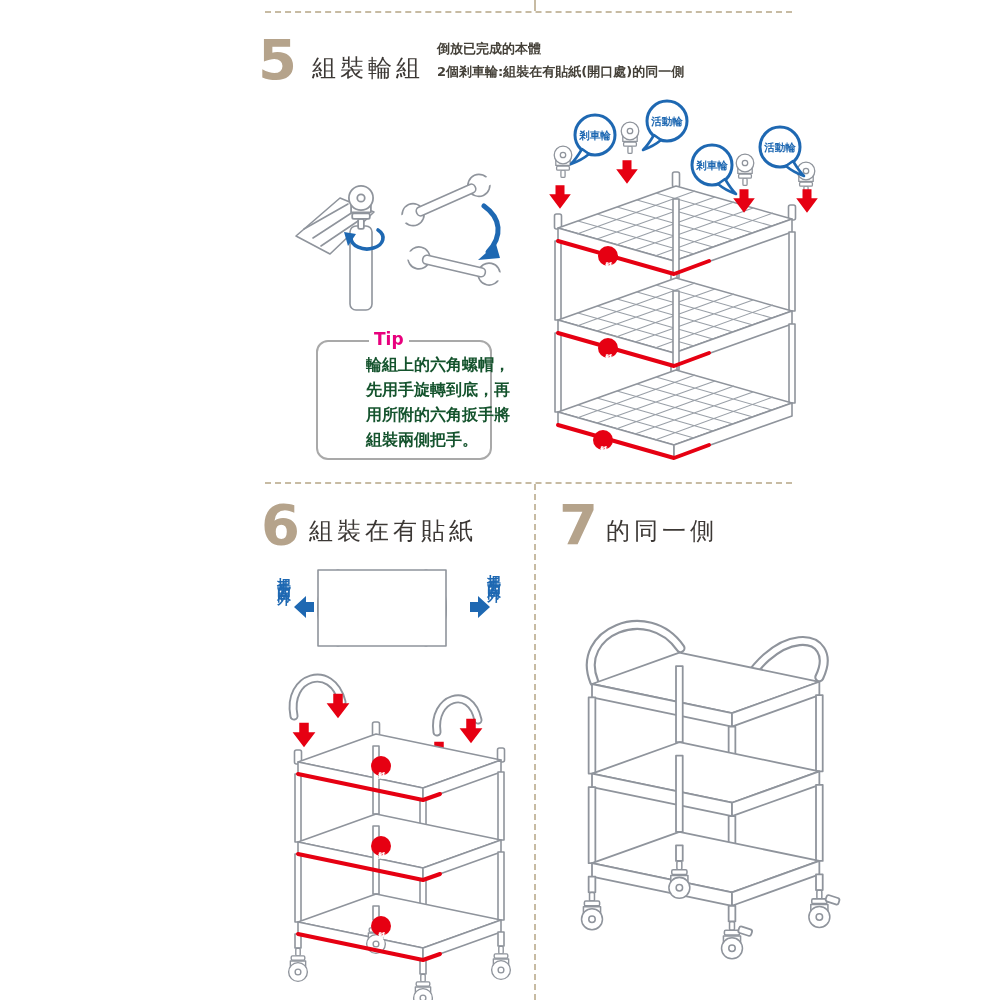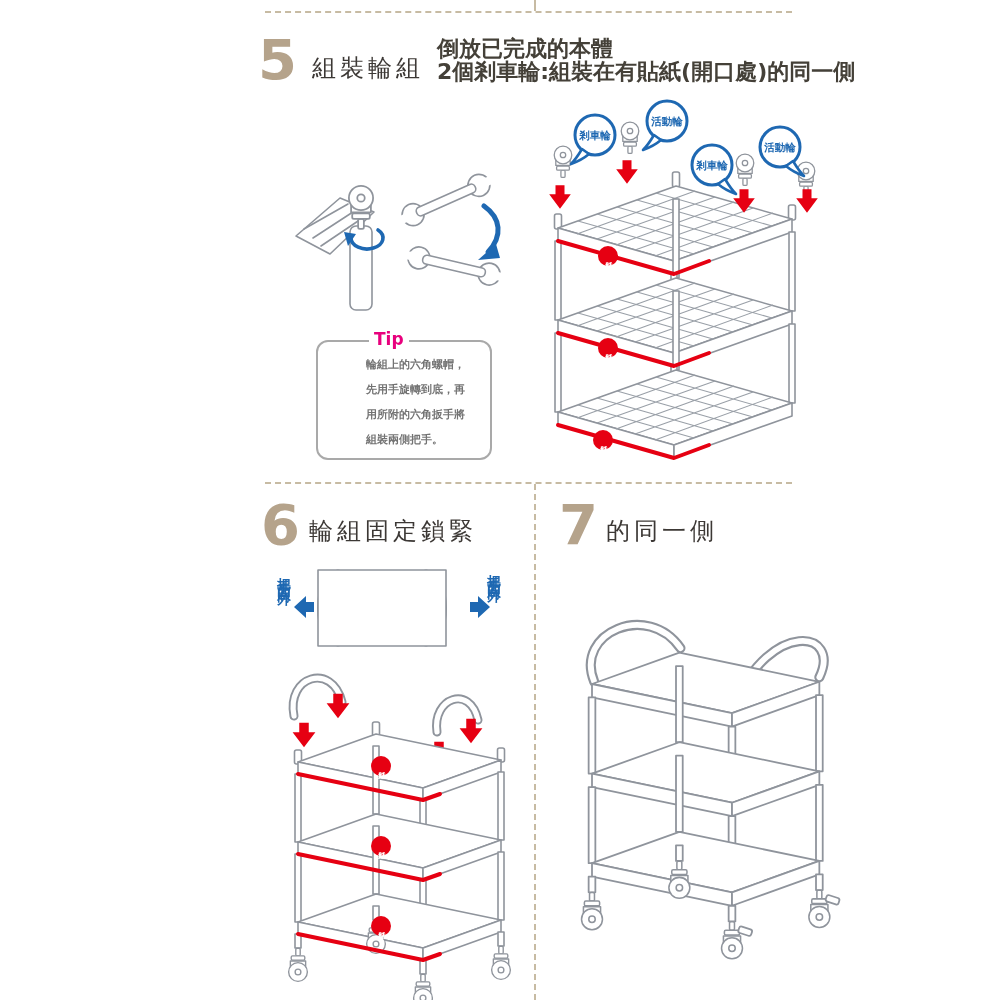--- a/index.html
+++ b/index.html
@@ -7,25 +7,25 @@
     position:relative;width:1000px;height:1000px;background:#ffffff;overflow:hidden;
     font-family:"DejaVu Sans","Liberation Sans",sans-serif;color:#413d39;
   }
   .abs{position:absolute;}
   
   .hdash{border-top:2px dashed #c7bba3;height:0;}
   .vdash{border-left:2px dashed #c7bba3;width:0;}
   
   .stepnum{font-size:56px;font-weight:700;color:#b5a38b;line-height:1;}
   .steptitle{font-size:24px;font-weight:400;color:#3c3835;letter-spacing:4px;white-space:nowrap;}
-  .instr{font-size:22px;font-weight:700;color:#444038;line-height:23px;white-space:nowrap;}
+  .instr{font-size:13px;font-weight:700;color:#444038;line-height:23px;white-space:nowrap;}
   
   .tipbox{border:2px solid #a9a9a9;border-radius:12px;background:#fff;}
   .tiplabel{color:#e8007d;font-weight:700;font-size:17px;background:#fff;padding:0 5px;line-height:1;margin-left:35px;}
-  .tiptext{font-size:11px;font-weight:700;color:#737373;line-height:25px;white-space:nowrap;padding-left:40px;}
+  .tiptext{font-size:16px;font-weight:700;color:#14532d;line-height:25px;white-space:nowrap;padding-left:40px;}
   
   .vlabel{
     writing-mode:vertical-rl;text-orientation:upright;
     color:#1e68b2;font-weight:700;font-size:13.5px;letter-spacing:3px;line-height:1;white-space:nowrap;
   }
   
   .badge{
     width:20px;height:20px;border-radius:50%;background:#e60012;color:#fff;
     display:flex;align-items:center;justify-content:center;
     writing-mode:vertical-rl;text-orientation:upright;
@@ -213,21 +213,21 @@
       <path class="bubble-t" d="M13,14 Q19,24 24,29 Q13,25 6,19 Z"></path>
       <text class="bubble-x" y="4">活動輪</text>
     </g>
   </svg>
 
   <div class="abs badge" style="left:598px;top:246px">貼紙</div>
   <div class="abs badge" style="left:598px;top:338px">貼紙</div>
   <div class="abs badge" style="left:593px;top:430px">貼紙</div>
 
   <div class="abs stepnum" style="left:261px;top:497px">6</div>
-  <div class="abs steptitle" style="left:309px;top:515px">輪組固定鎖緊</div>
+  <div class="abs steptitle" style="left:309px;top:515px">組裝在有貼紙</div>
 
   <svg class="abs" style="left:292px;top:554px" width="200" height="108" viewBox="0 0 200 108">
     <g>
       <path class="tube-o" d="M46,20 C24,22 24,86 46,88"></path>
       <path class="tube-i" d="M46,20 C24,22 24,86 46,88"></path>
       <path class="tube-o" d="M134,20 C156,22 156,86 134,88"></path>
       <path class="tube-i" d="M134,20 C156,22 156,86 134,88"></path>
     </g>
     <rect class="la" x="26" y="16" width="128" height="76"></rect>
     <polygon class="bluefill" points="22,48 22,58 14,58 14,64 2,53 14,42 14,48"></polygon>

